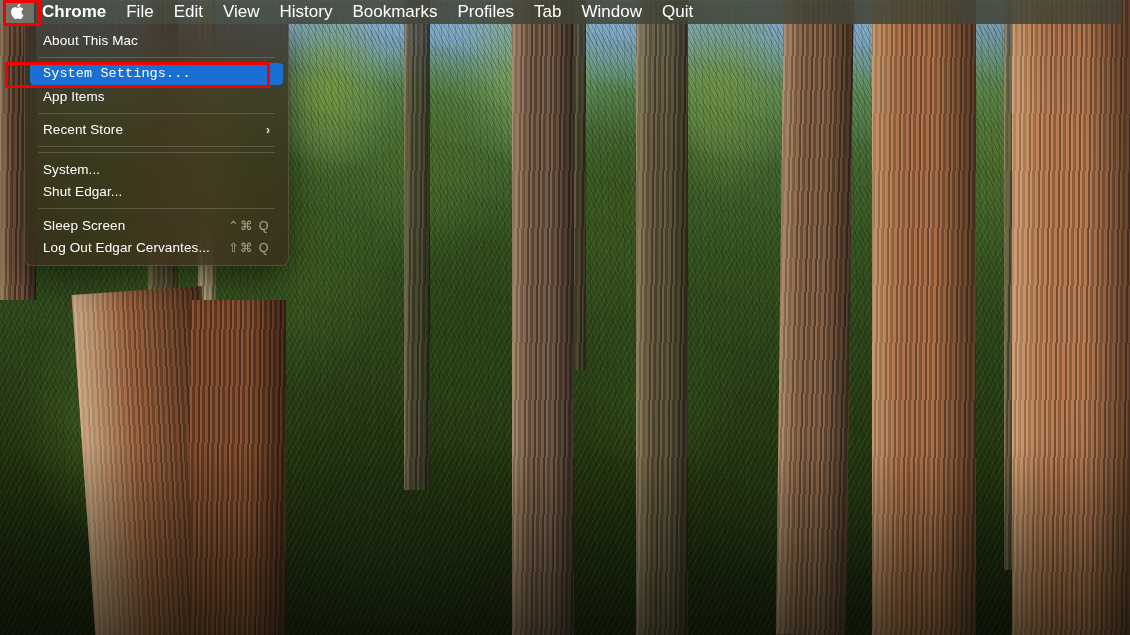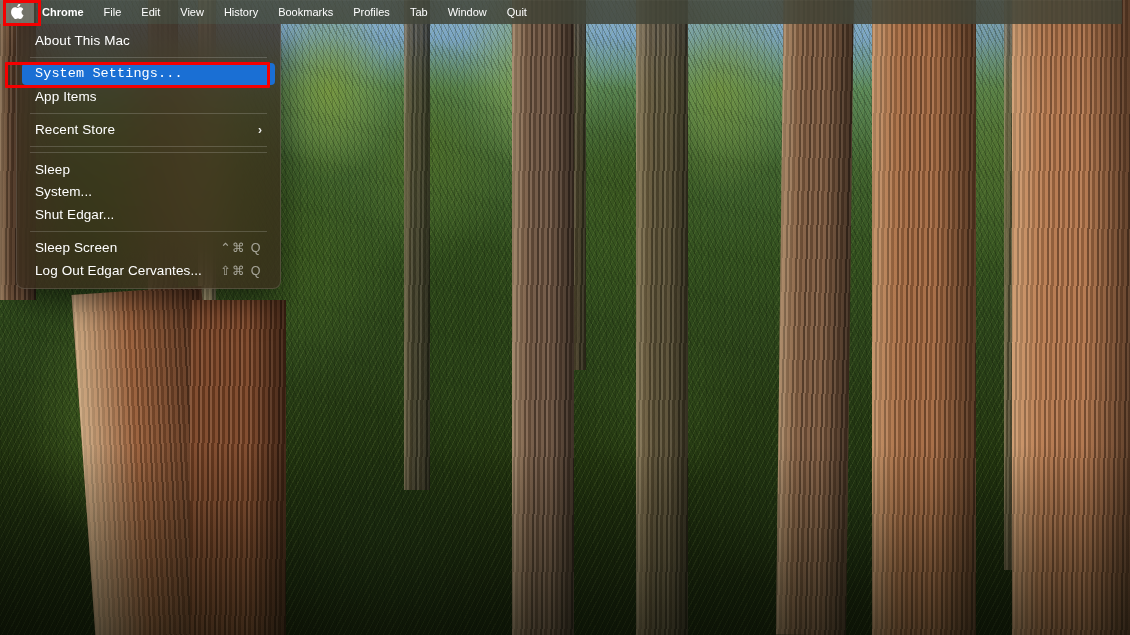--- a/index.html
+++ b/index.html
@@ -79,21 +79,21 @@
     position:absolute; inset:0;
     background:radial-gradient(ellipse 120% 110% at 50% 42%, transparent 42%, rgba(0,0,0,.42) 100%);
   }
 
   
   #menubar {
     position:absolute; top:0; left:0; right:8px; height:24px;
     background:rgba(64,66,52,.82);
     backdrop-filter:blur(18px);
     display:flex; align-items:center;
-    font-size:11px; color:#fff;
+    font-size:17px; color:#fff;
     z-index:30;
     box-shadow:0 .5px 0 rgba(255,255,255,.06) inset;
   }
   .mb-apple {
     width:34px; height:24px;
     display:flex; align-items:center; justify-content:center;
     background:rgba(255,255,255,.26);
     position:relative;
   }
   .mb-apple svg { width:14px; height:16px; display:block; }
@@ -101,21 +101,21 @@
   .mb-item.bold { font-weight:bold; padding-left:8px; }
 
   
   #apple-annot {
     position:absolute; left:3px; top:0px; width:38px; height:26px;
     border:3px solid #f40000; z-index:40; pointer-events:none;
   }
 
   
   #apple-menu {
-    position:absolute; left:16px; top:24px; width:265px;
+    position:absolute; left:24px; top:24px; width:265px;
     background:rgba(58,42,30,.76);
     backdrop-filter:blur(26px) saturate(150%);
     border-radius:0 0 8px 8px;
     border:.5px solid rgba(255,255,255,.13);
     border-top:none;
     box-shadow:0 12px 34px rgba(0,0,0,.52);
     padding:5px 0 6px 0;
     z-index:25;
     font-size:13.5px; color:#fff;
     overflow:hidden;
@@ -272,23 +272,20 @@
         <span class="label">App Items</span>
       </div>
       <div class="menu-sep"></div>
       <div class="menu-row">
         <span class="label">Recent Store</span>
         <span class="chev">›</span>
       </div>
       <div class="menu-sep"></div>
       <div class="menu-sep"></div>
       <div class="menu-row">
-        <span class="label">Sleep</span>
-      </div>
-      <div class="menu-row">
         <span class="label">System...</span>
       </div>
       <div class="menu-row">
         <span class="label">Shut Edgar...</span>
       </div>
       <div class="menu-sep"></div>
       <div class="menu-row">
         <span class="label">Sleep Screen</span>
         <span class="shortcut">⌃⌘ Q</span>
       </div>

